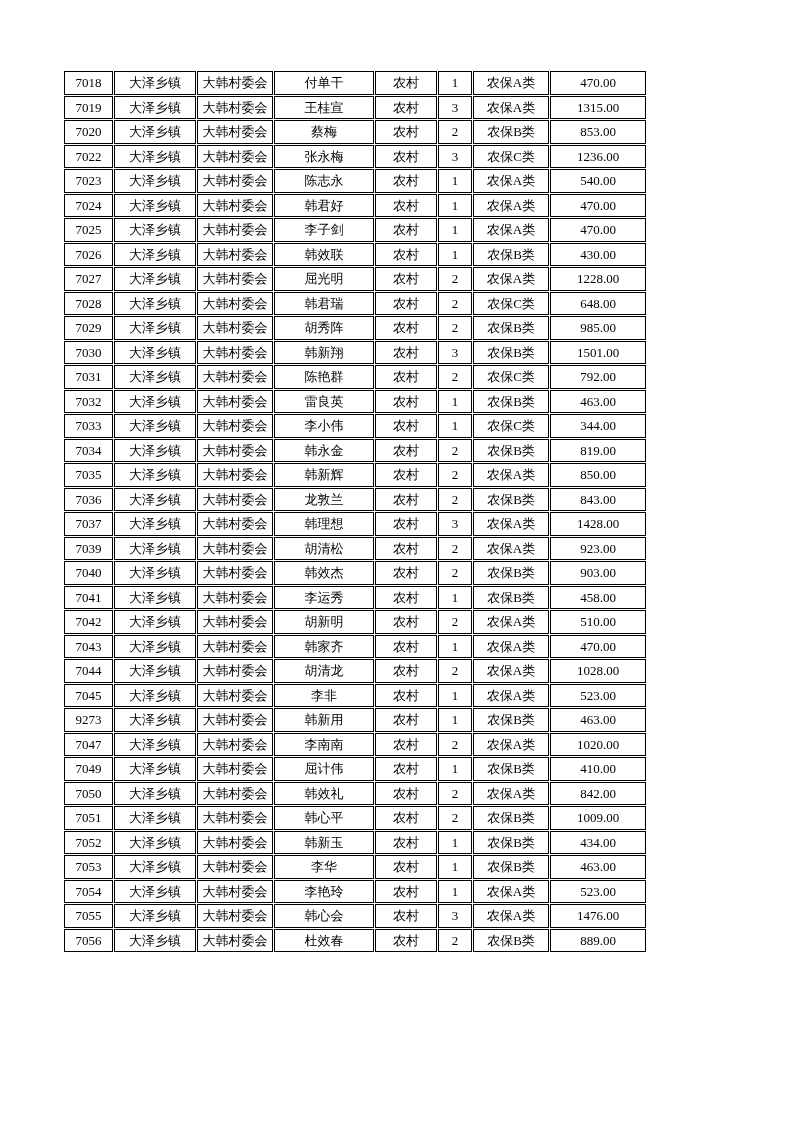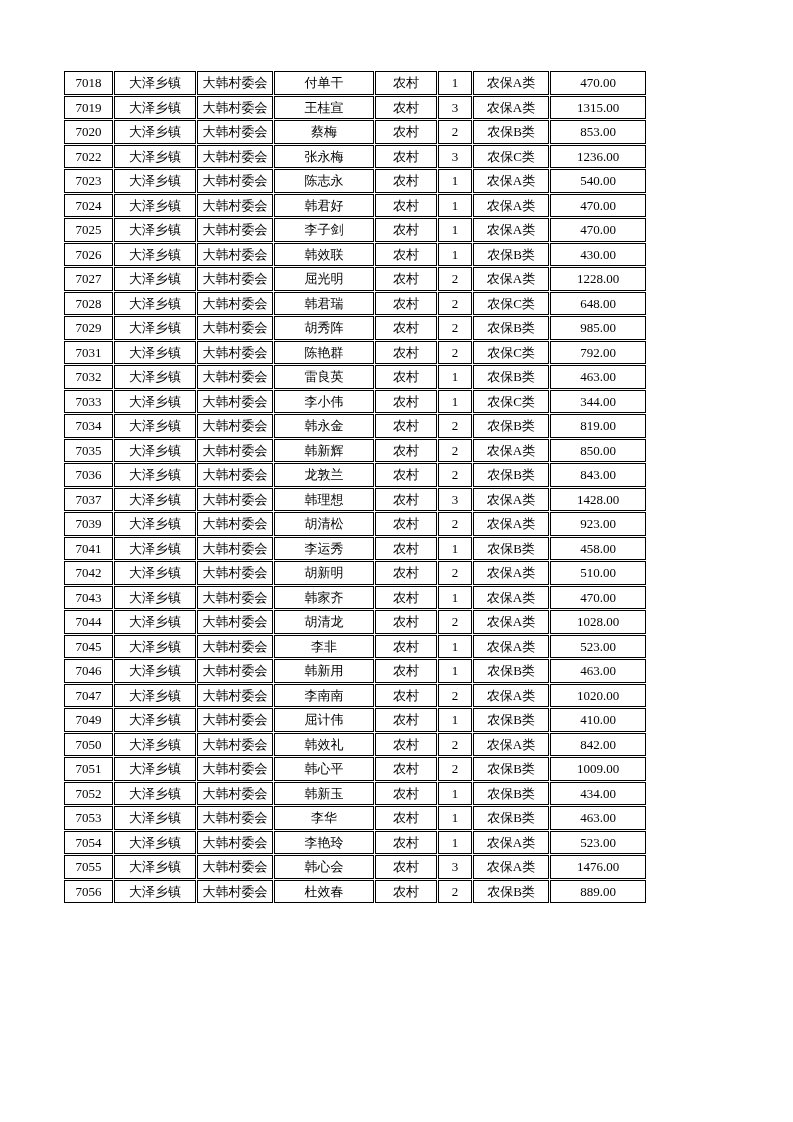--- a/index.html
+++ b/index.html
@@ -173,20 +173,30 @@
           <td>7029</td>
           <td>大泽乡镇</td>
           <td>大韩村委会</td>
           <td>胡秀阵</td>
           <td>农村</td>
           <td>2</td>
           <td>农保B类</td>
           <td>985.00</td>
         </tr>
         <tr>
+          <td>7030</td>
+          <td>大泽乡镇</td>
+          <td>大韩村委会</td>
+          <td>韩新翔</td>
+          <td>农村</td>
+          <td>3</td>
+          <td>农保B类</td>
+          <td>1501.00</td>
+        </tr>
+        <tr>
           <td>7031</td>
           <td>大泽乡镇</td>
           <td>大韩村委会</td>
           <td>陈艳群</td>
           <td>农村</td>
           <td>2</td>
           <td>农保C类</td>
           <td>792.00</td>
         </tr>
         <tr>
@@ -253,20 +263,30 @@
           <td>7039</td>
           <td>大泽乡镇</td>
           <td>大韩村委会</td>
           <td>胡清松</td>
           <td>农村</td>
           <td>2</td>
           <td>农保A类</td>
           <td>923.00</td>
         </tr>
         <tr>
+          <td>7040</td>
+          <td>大泽乡镇</td>
+          <td>大韩村委会</td>
+          <td>韩效杰</td>
+          <td>农村</td>
+          <td>2</td>
+          <td>农保B类</td>
+          <td>903.00</td>
+        </tr>
+        <tr>
           <td>7041</td>
           <td>大泽乡镇</td>
           <td>大韩村委会</td>
           <td>李运秀</td>
           <td>农村</td>
           <td>1</td>
           <td>农保B类</td>
           <td>458.00</td>
         </tr>
         <tr>
@@ -303,21 +323,21 @@
           <td>7045</td>
           <td>大泽乡镇</td>
           <td>大韩村委会</td>
           <td>李非</td>
           <td>农村</td>
           <td>1</td>
           <td>农保A类</td>
           <td>523.00</td>
         </tr>
         <tr>
-          <td>7046</td>
+          <td>9273</td>
           <td>大泽乡镇</td>
           <td>大韩村委会</td>
           <td>韩新用</td>
           <td>农村</td>
           <td>1</td>
           <td>农保B类</td>
           <td>463.00</td>
         </tr>
         <tr>
           <td>7047</td>

